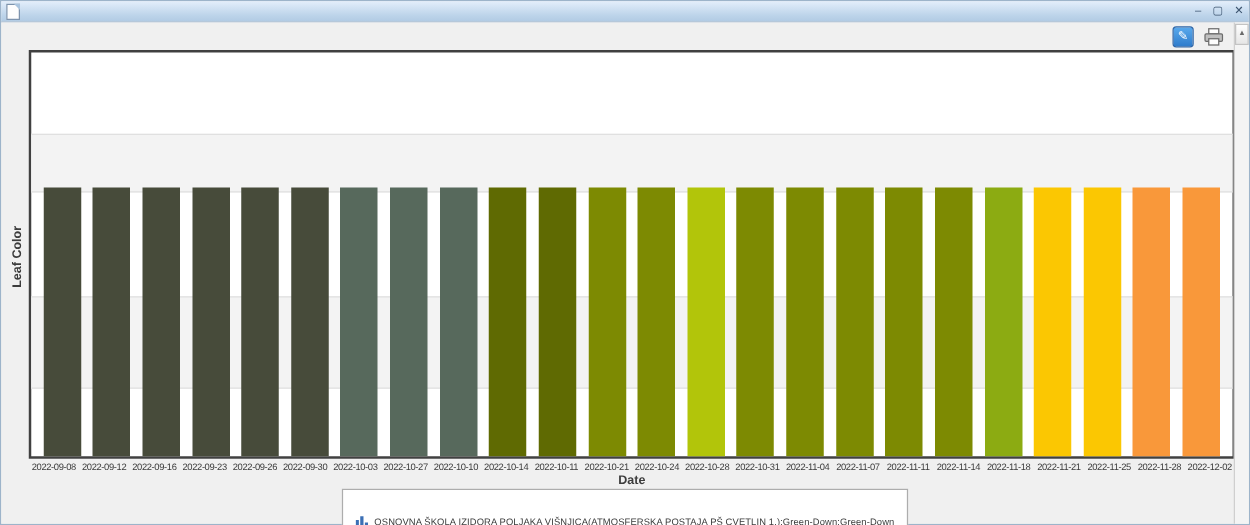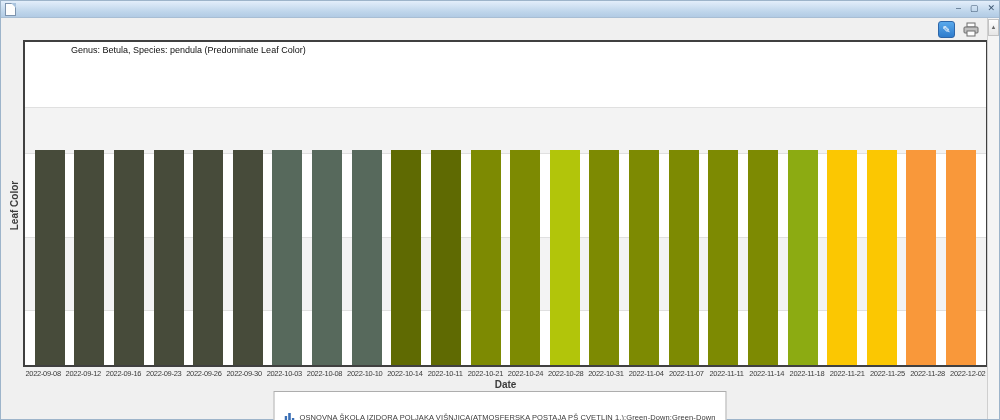--- a/index.html
+++ b/index.html
@@ -79,21 +79,20 @@
       <svg width="16" height="15" viewBox="0 0 16 15">
         <rect x="4" y="1" width="8" height="4" fill="#fdfdfd" stroke="#6c6c6c"></rect>
         <rect x="1" y="5" width="14" height="6" rx="1" fill="#bfbfbf" stroke="#6c6c6c"></rect>
         <rect x="4" y="9" width="8" height="5" fill="#fdfdfd" stroke="#6c6c6c"></rect>
       </svg>
     </button>
 
     <div class="plot">
       <div class="band b1"></div>
       <div class="band b2"></div>
-      <div class="annotation">Genus: Betula, Species: pendula (Predominate Leaf Color)</div>
       <div class="bars">
           <div class="bar" title="2022-09-08" style="background: rgb(71, 75, 58);"></div>
           <div class="bar" title="2022-09-12" style="background: rgb(71, 75, 58);"></div>
           <div class="bar" title="2022-09-16" style="background: rgb(71, 75, 58);"></div>
           <div class="bar" title="2022-09-23" style="background: rgb(71, 75, 58);"></div>
           <div class="bar" title="2022-09-26" style="background: rgb(71, 75, 58);"></div>
           <div class="bar" title="2022-09-30" style="background: rgb(71, 75, 58);"></div>
           <div class="bar" title="2022-10-03" style="background: rgb(87, 105, 92);"></div>
           <div class="bar" title="2022-10-07" style="background: rgb(87, 105, 92);"></div>
           <div class="bar" title="2022-10-10" style="background: rgb(87, 105, 92);"></div>
@@ -116,21 +115,21 @@
     </div>
 
     <div class="x-ticks">
         <div>2022-09-08</div>
         <div>2022-09-12</div>
         <div>2022-09-16</div>
         <div>2022-09-23</div>
         <div>2022-09-26</div>
         <div>2022-09-30</div>
         <div>2022-10-03</div>
-        <div>2022-10-08</div>
+        <div>2022-10-27</div>
         <div>2022-10-10</div>
         <div>2022-10-14</div>
         <div>2022-10-11</div>
         <div>2022-10-21</div>
         <div>2022-10-24</div>
         <div>2022-10-28</div>
         <div>2022-10-31</div>
         <div>2022-11-04</div>
         <div>2022-11-07</div>
         <div>2022-11-11</div>

